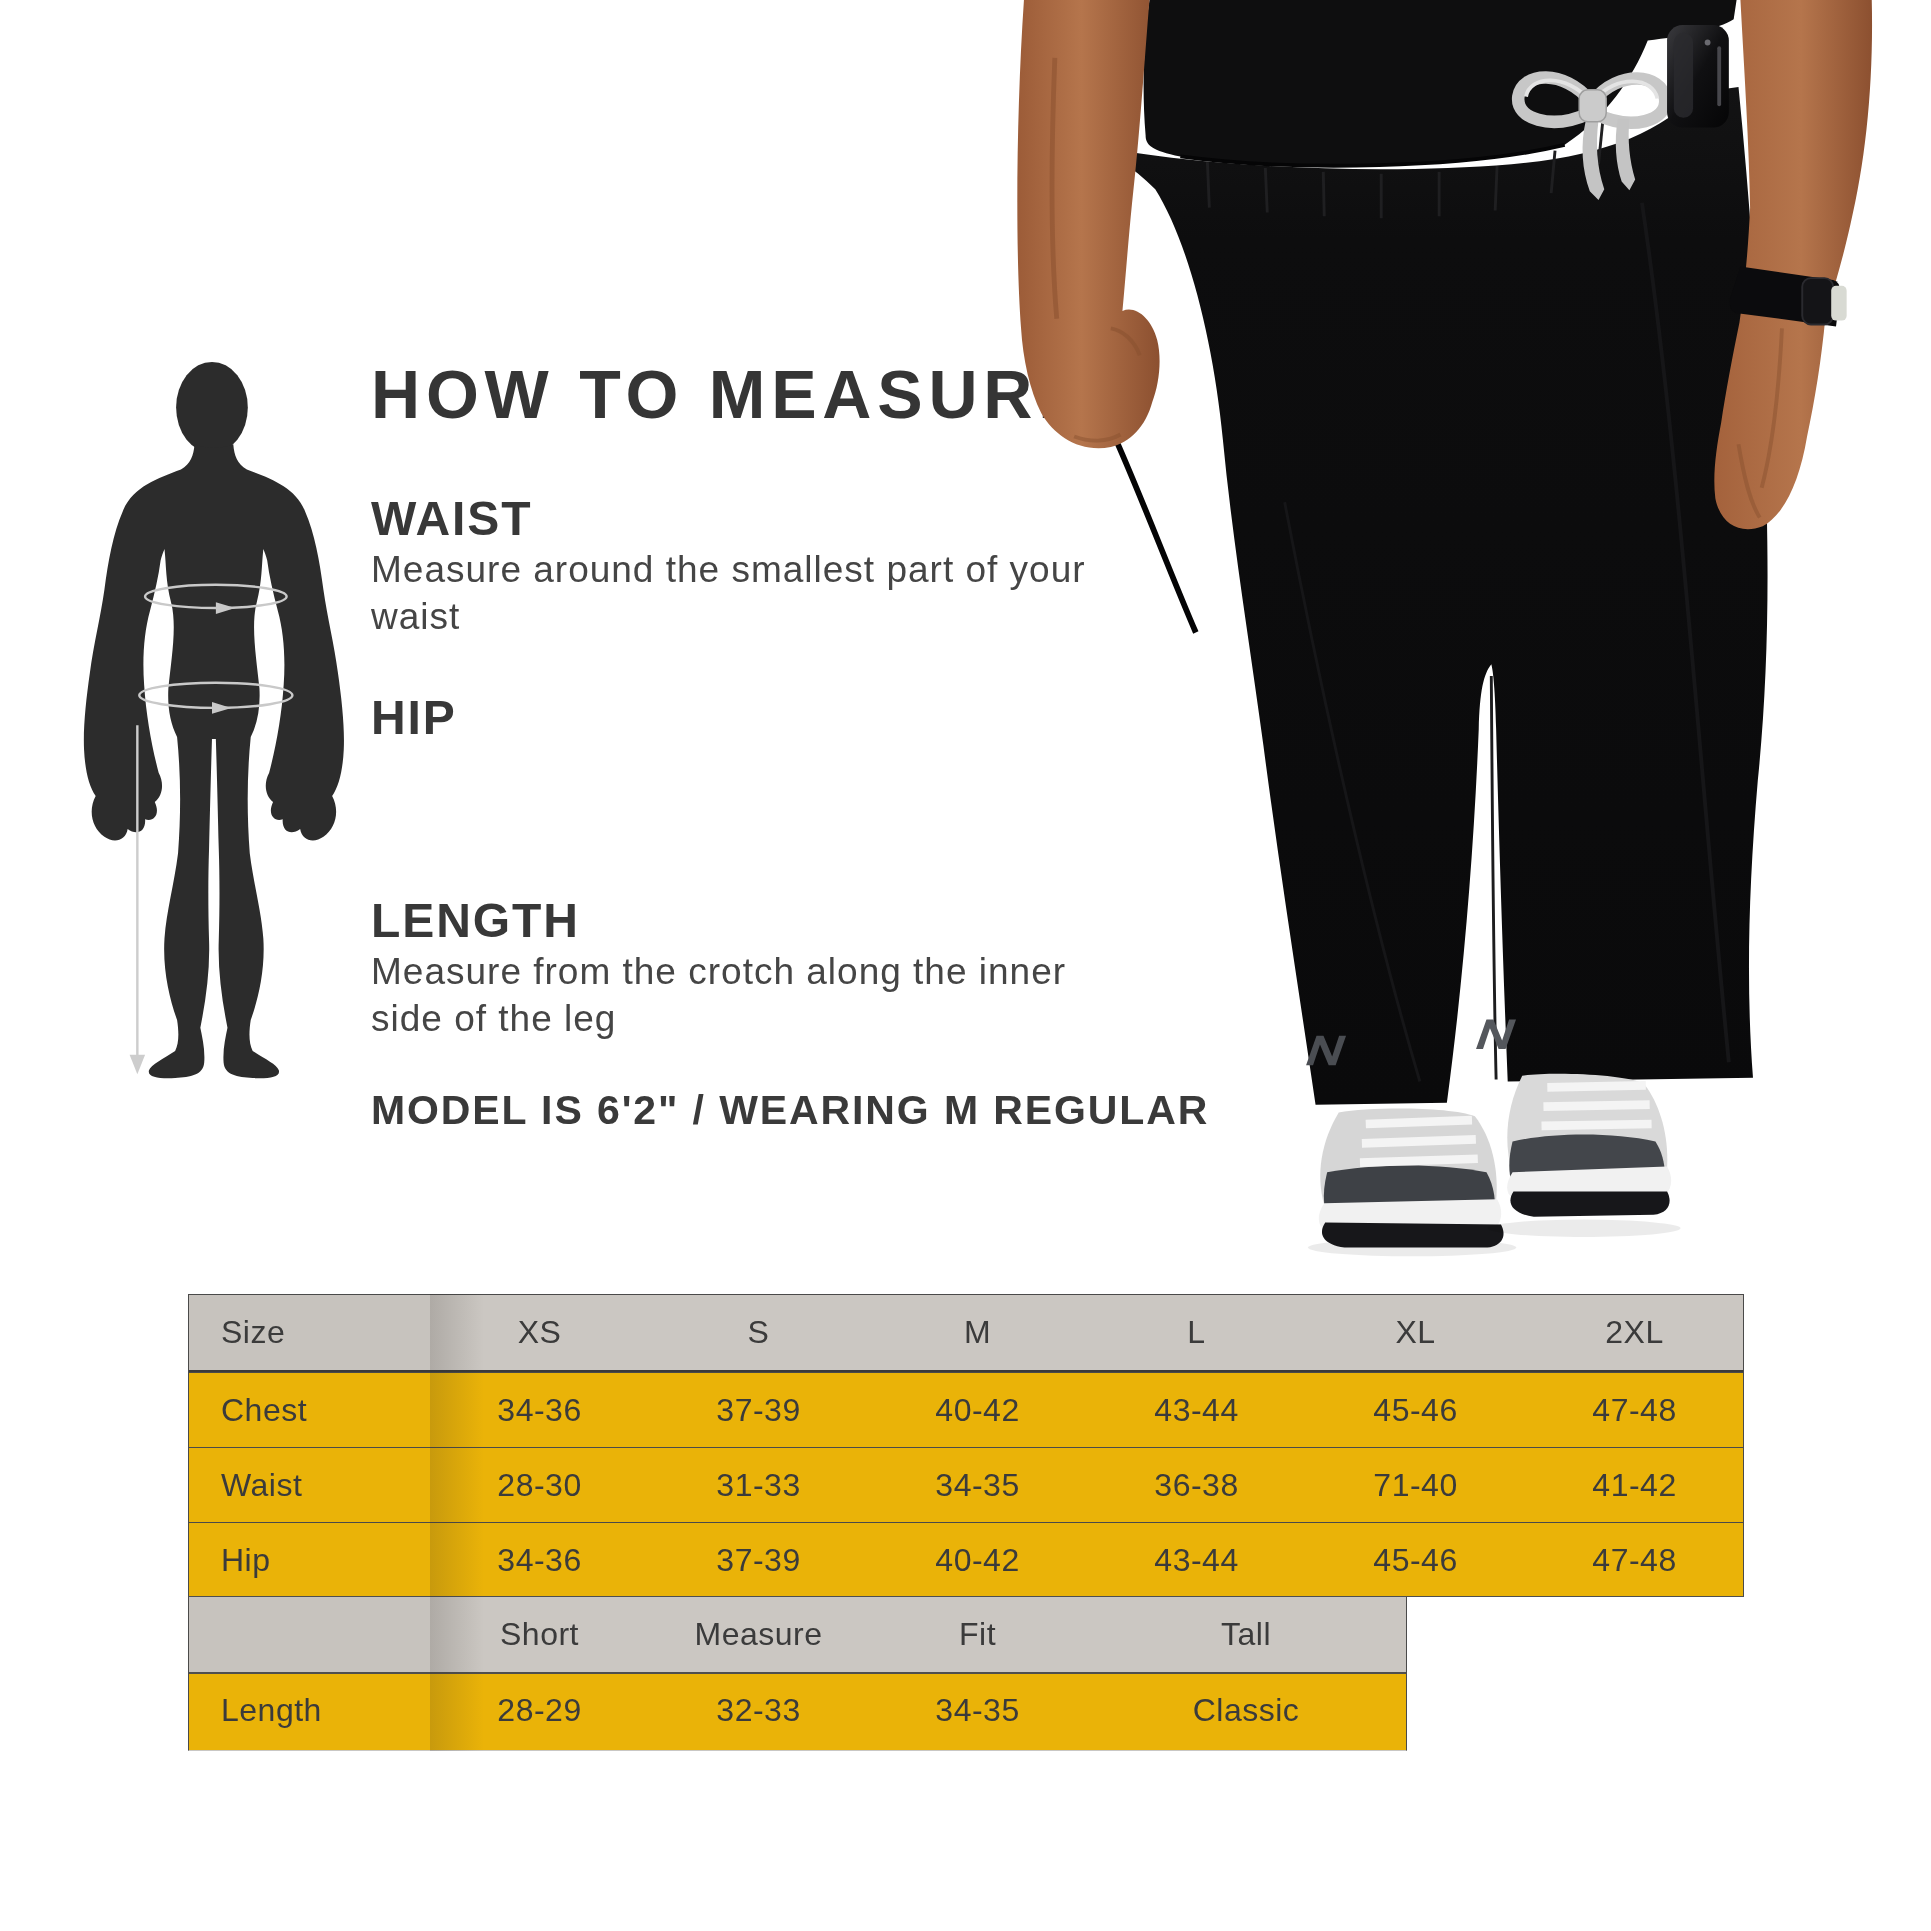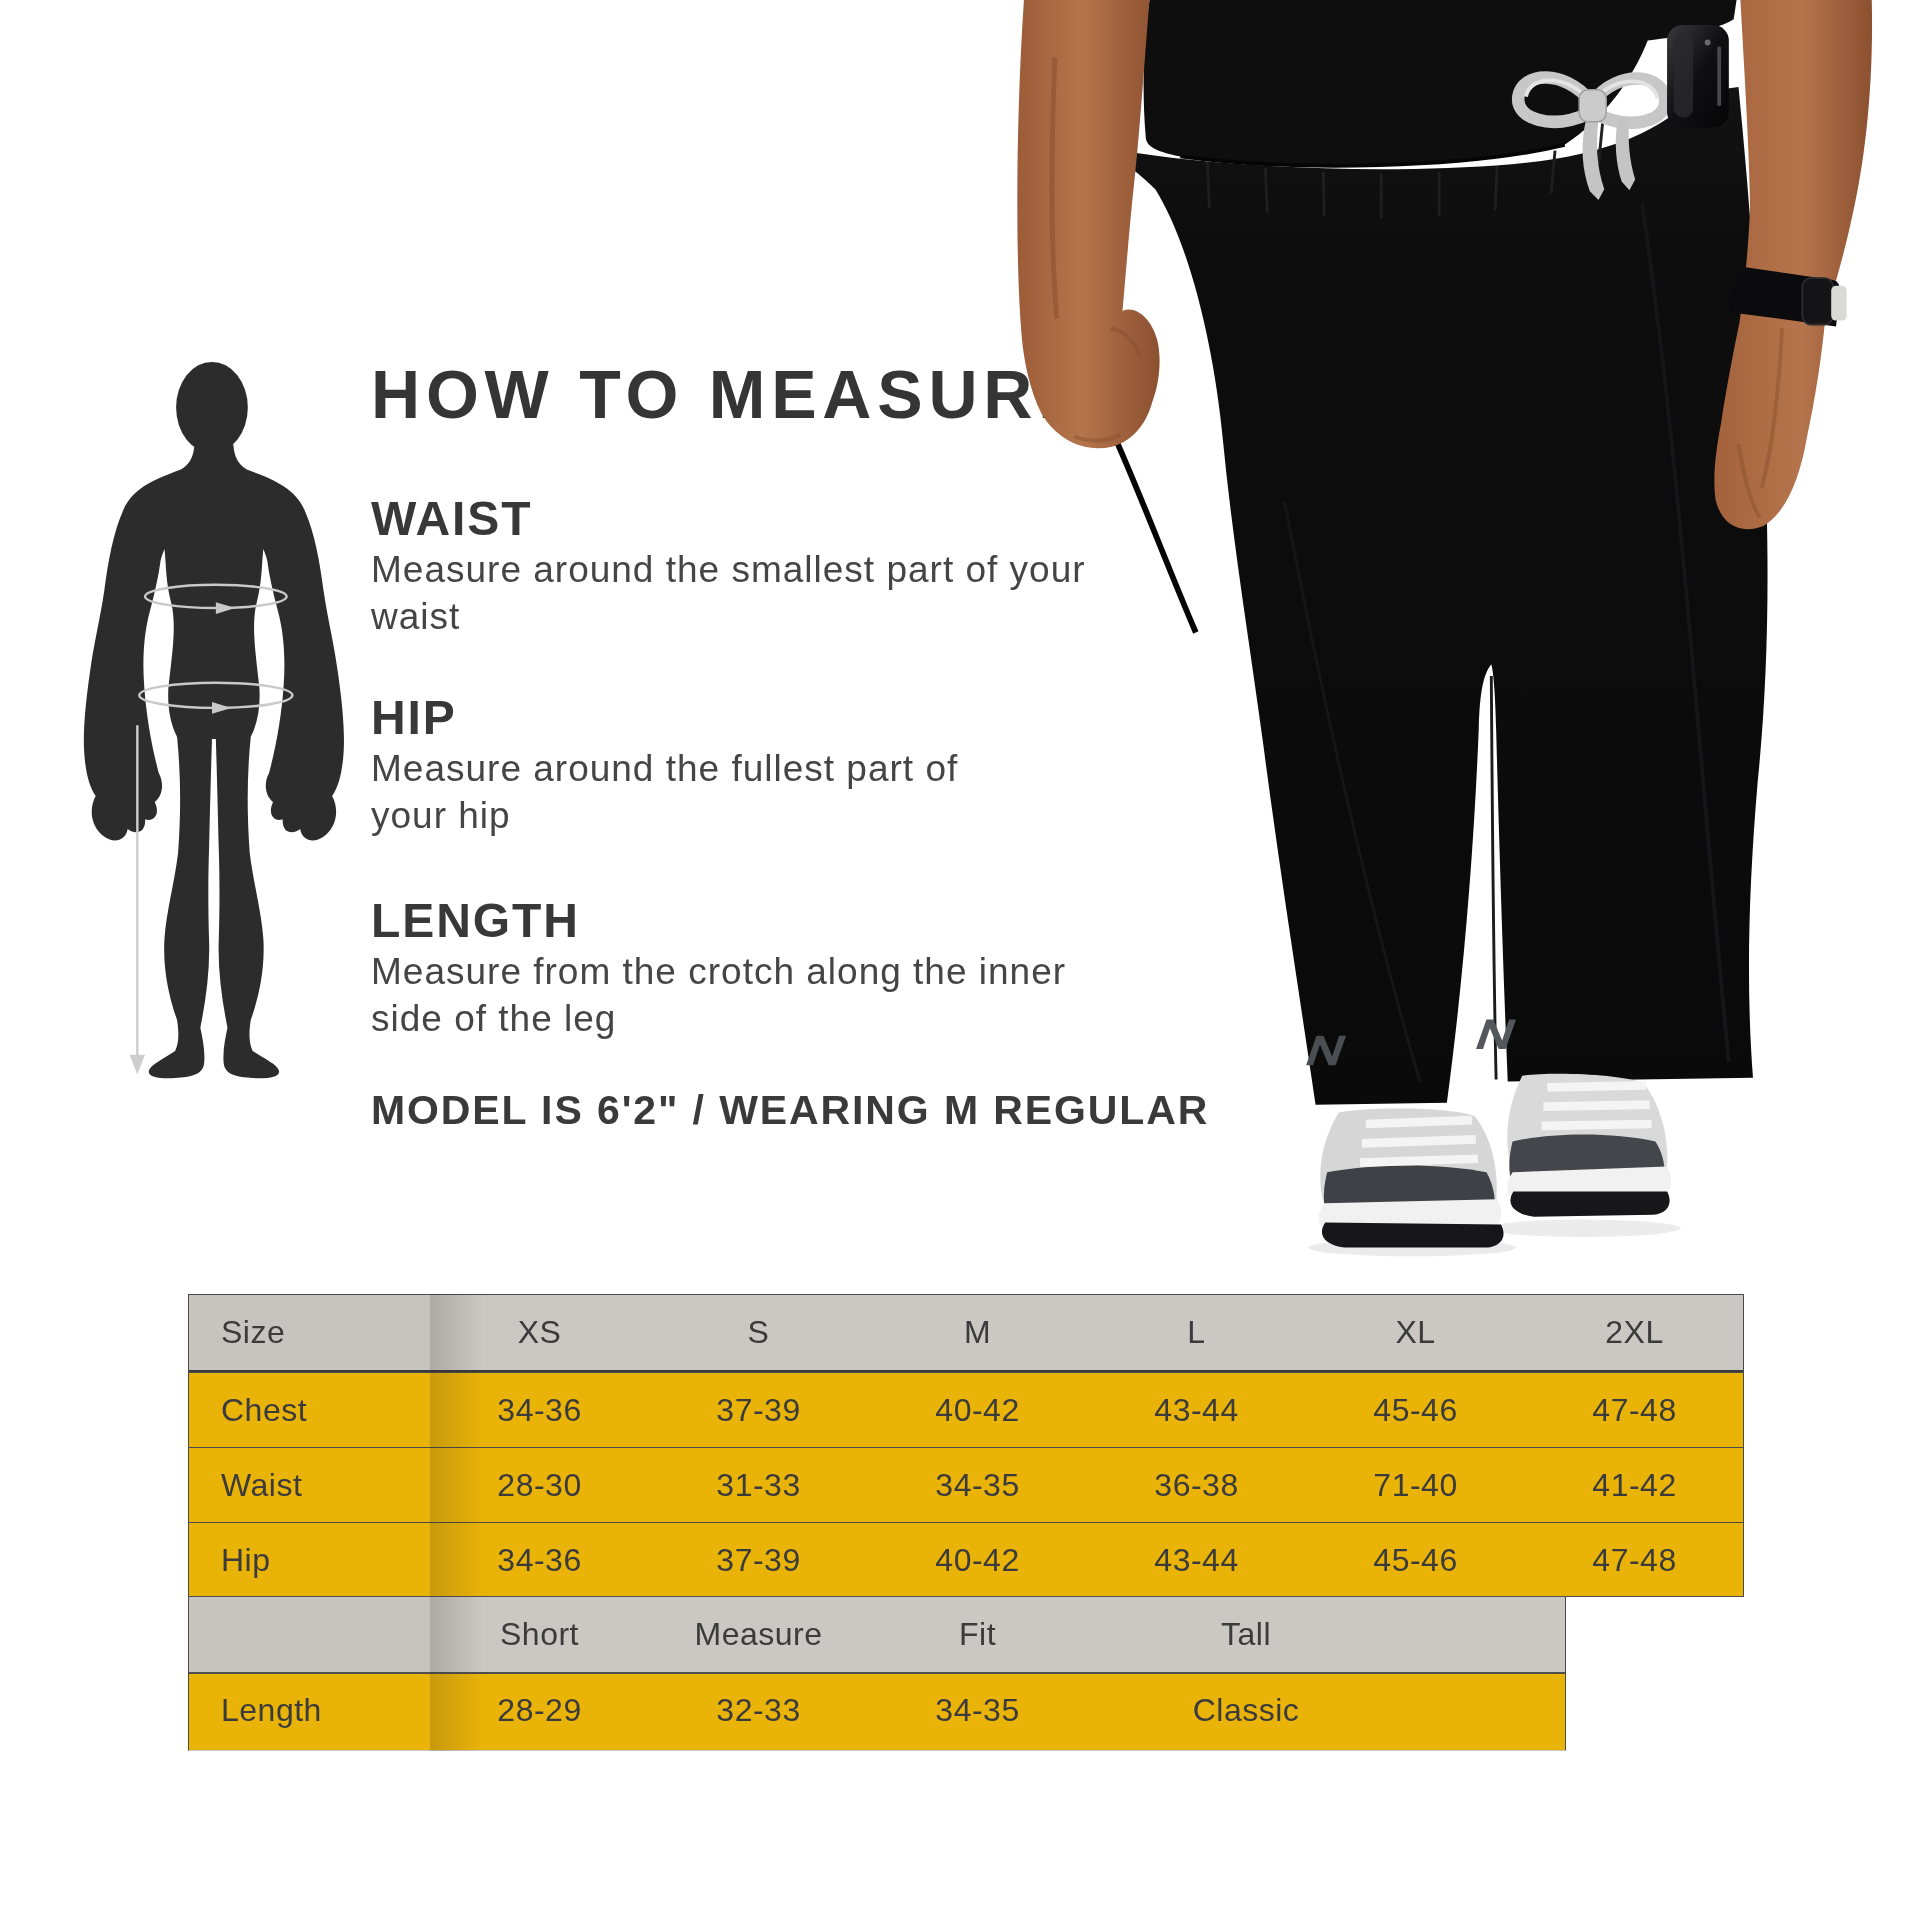--- a/index.html
+++ b/index.html
@@ -15,21 +15,21 @@
   .model-note{position:absolute;left:371px;top:1087px;font-size:41px;font-weight:bold;
               letter-spacing:1.9px;color:#3a3a3a;white-space:nowrap;}
 
   
   .silhouette{position:absolute;left:70px;top:359px;width:282px;height:722px;}
   .photo{position:absolute;left:966px;top:0px;width:927px;height:1265px;}
 
   
   .tbl{position:absolute;left:188px;box-sizing:border-box;background:#eab308;}
   .tbl1{top:1294px;width:1556px;height:303px;border:1.9px solid #4a4a4a;border-bottom:1.9px solid #4f4f4f;}
-  .tbl2{top:1597px;width:1378px;height:154px;border-left:1.9px solid #4a4a4a;border-right:1.9px solid #4a4a4a;
+  .tbl2{top:1597px;width:1219px;height:154px;border-left:1.9px solid #4a4a4a;border-right:1.9px solid #4a4a4a;
         border-bottom:1px solid #c9c7c4;}
   .row{display:grid;grid-template-columns:241px repeat(6,219px);box-sizing:border-box;}
   .row2{display:grid;grid-template-columns:241px 219px 219px 219px 318px;box-sizing:border-box;}
   .cell{display:flex;align-items:center;justify-content:center;font-size:32px;letter-spacing:0.5px;color:#3b3b3b;}
   .cell.label{justify-content:flex-start;padding-left:32px;}
   .hdr{height:74px;background:#cbc7c2;}
   .hdr .cell.label{background:#c7c3be;}
   .drow{height:75px;border-top:1.4px solid #4a4a4a;}
   .drow:first-of-type{border-top:none;}
   .hdr-border{border-bottom:2.9px solid #3b3b3b;height:77px;}
@@ -85,21 +85,20 @@
 
   <div class="htm-title">HOW TO MEASURE</div>
 
   <div class="sec" style="top:492px;">
     <div class="sec-heading">WAIST</div>
     <div class="sec-body"><span>Measure around the smallest part of your</span><br><span>waist</span></div>
   </div>
 
   <div class="sec" style="top:691px;">
     <div class="sec-heading">HIP</div>
-    <div class="sec-body"><span>Measure around the fullest part of</span><br><span>your hip</span></div>
   </div>
 
   <div class="sec" style="top:894px;">
     <div class="sec-heading">LENGTH</div>
     <div class="sec-body"><span>Measure from the crotch along the inner</span><br><span>side of the leg</span></div>
   </div>
 
   <div class="model-note">MODEL IS 6'2" / WEARING M REGULAR</div>
 
   <svg class="photo" viewBox="0 0 960 1310">

